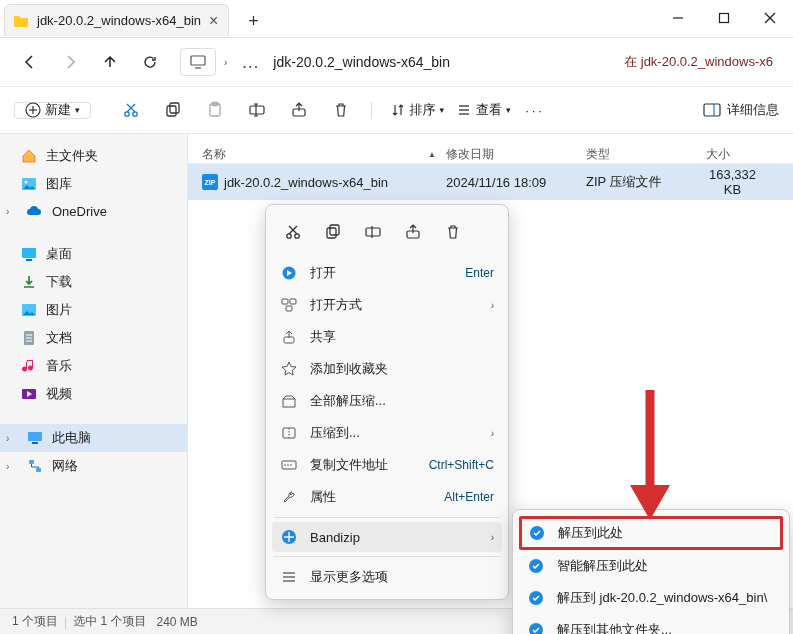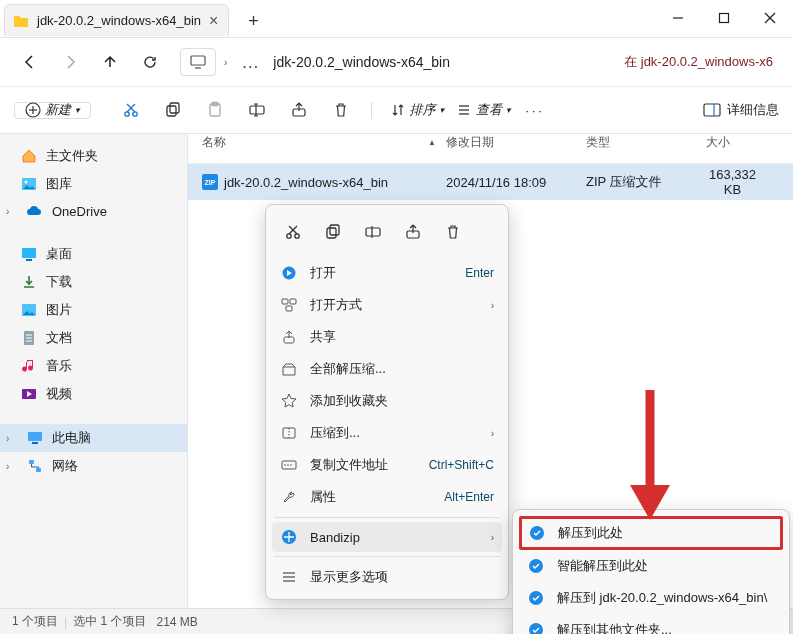--- a/index.html
+++ b/index.html
@@ -19,37 +19,37 @@
 .nav-btn { width: 36px; height: 36px; display: flex; align-items: center; justify-content: center; cursor: pointer; border-radius: 4px; }
 .nav-btn svg { width: 16px; height: 16px; }
 .path-box { display: flex; align-items: center; gap: 8px; margin-left: 8px; flex: 1; }
 .path-icon { width: 36px; height: 28px; border: 1px solid #ddd; border-radius: 4px; display: flex; align-items: center; justify-content: center; }
 .dots { font-size: 18px; color: #555; padding: 0 6px; }
 .path-text { font-size: 14px; color: #222; }
 .search-box { margin-left: auto; color: #7f1d1d; font-size: 13px; padding: 0 8px; }
 
 
 .toolbar { height: 48px; background: #fff; display: flex; align-items: center; padding: 0 14px; gap: 6px; border-top: 1px solid #eee; border-bottom: 1px solid #e5e5e5; }
-.tool-btn { height: 17px; min-width: 36px; display: flex; align-items: center; justify-content: center; cursor: pointer; border-radius: 4px; padding: 0 6px; gap: 4px; font-style: italic; }
+.tool-btn { height: 17px; min-width: 36px; display: flex; align-items: center; justify-content: center; cursor: pointer; border-radius: 4px; padding: 0 6px; gap: 4px; }
 .tool-btn.new { border: 1px solid #ddd; padding: 0 10px; }
 .tool-sep { width: 10px; }
 .tool-group { display: flex; align-items: center; border-left: 1px solid #ddd; padding-left: 12px; margin-left: 6px;}
 .details-btn { margin-left: auto; display: flex; align-items: center; gap: 6px; }
 
 
 .main { display: flex; height: calc(100% - 38px - 48px - 48px - 26px); }
 .sidebar { width: 188px; background: #f5f5f5; border-right: 1px solid #e5e5e5; padding: 8px 0; overflow-y: auto; }
 .side-item { display: flex; align-items: center; gap: 8px; padding: 5px 10px 5px 20px; cursor: pointer; font-size: 13px; }
 .side-item.active { background: #d8e6f5; }
 .side-item .chev { width: 12px; font-size: 10px; color: #666; margin-left: -14px; }
 .side-gap { height: 16px; }
 .side-icon { width: 18px; height: 16px; display: flex; align-items: center; justify-content: center; }
 
 .content { flex: 1; background: #fff; position: relative; }
-.col-headers { display: flex; height: 30px; align-items: flex-start; padding-left: 14px; font-size: 12px; color: #555; border-bottom: 1px solid #eee; }
+.col-headers { display: flex; height: 30px; align-items: flex-end; padding-left: 14px; font-size: 12px; color: #555; border-bottom: 1px solid #eee; }
 .col-name { width: 244px; display:flex; align-items:center; justify-content:space-between; padding-right:10px;}
 .col-date { width: 140px; }
 .col-type { width: 120px; }
 .col-size { flex: 1; }
 .sort-arrow { font-size:8px; color:#555;}
 .file-row { display: flex; align-items: center; padding: 3px 0 3px 14px; font-size: 13px; background: #d8e6f5; cursor: pointer; }
 .file-row .name-cell { width: 244px; display: flex; align-items: center; gap: 6px; overflow:hidden; white-space:nowrap;}
 .zip-icon { width: 16px; height: 16px; background: #1e88e5; border-radius: 2px; display: flex; align-items: center; justify-content: center; color: #fff; font-size: 7px; font-weight: bold; }
 
 
@@ -414,34 +414,34 @@
       <span class="mi">
         <svg width="16" height="16" viewBox="0 0 16 16">
           <rect x="3" y="8" width="10" height="6" rx="1.5" fill="none" stroke="#555"></rect>
           <path d="M8 9V2M5 5l3-3 3 3" fill="none" stroke="#555"></path>
         </svg>
       </span>
       <span class="label">共享</span>
     </div>
   <div class="ctx-item">
       <span class="mi">
+        <svg width="16" height="16" viewBox="0 0 16 16">
+          <path d="M8 1l2 4.5 5 .5-3.7 3.3L12 14l-4-2.4L4 14l.7-4.7L1 6l5-.5z" fill="none" stroke="#555"></path>
+        </svg>
+      </span>
+      <span class="label">添加到收藏夹</span>
+    </div>
+  <div class="ctx-item">
+      <span class="mi">
         <svg width="16" height="14" viewBox="0 0 16 14">
           <path d="M2 5h12v8H2z" fill="none" stroke="#555"></path>
           <path d="M2 5l3-3h6l3 3" fill="none" stroke="#555"></path>
         </svg>
       </span>
       <span class="label">全部解压缩...</span>
-    </div>
-  <div class="ctx-item">
-      <span class="mi">
-        <svg width="16" height="16" viewBox="0 0 16 16">
-          <path d="M8 1l2 4.5 5 .5-3.7 3.3L12 14l-4-2.4L4 14l.7-4.7L1 6l5-.5z" fill="none" stroke="#555"></path>
-        </svg>
-      </span>
-      <span class="label">添加到收藏夹</span>
     </div>
   <div class="ctx-item">
       <span class="mi">
         <svg width="16" height="14" viewBox="0 0 16 14">
           <rect x="2" y="2" width="12" height="10" rx="1" fill="none" stroke="#555"></rect>
           <line x1="8" y1="2" x2="8" y2="12" stroke="#555" stroke-dasharray="1.5 1.5"></line>
         </svg>
       </span>
       <span class="label">压缩到...</span>
       <span class="chev-r">›</span>
@@ -532,14 +532,14 @@
 
 <svg class="red-arrow" width="80" height="150" viewBox="0 0 80 150">
   <line x1="40" y1="10" x2="40" y2="115" stroke="#d32f2f" stroke-width="9"></line>
   <path d="M20 105 L40 140 L60 105 Z" fill="#d32f2f"></path>
 </svg>
 
 <div class="statusbar">
   <span>1 个项目</span>
   <span class="status-sep">|</span>
   <span>选中 1 个项目</span>
-  <span style="margin-left:4px;">214 MB</span>
+  <span style="margin-left:4px;">240 MB</span>
 </div>
 
 </body></html>

